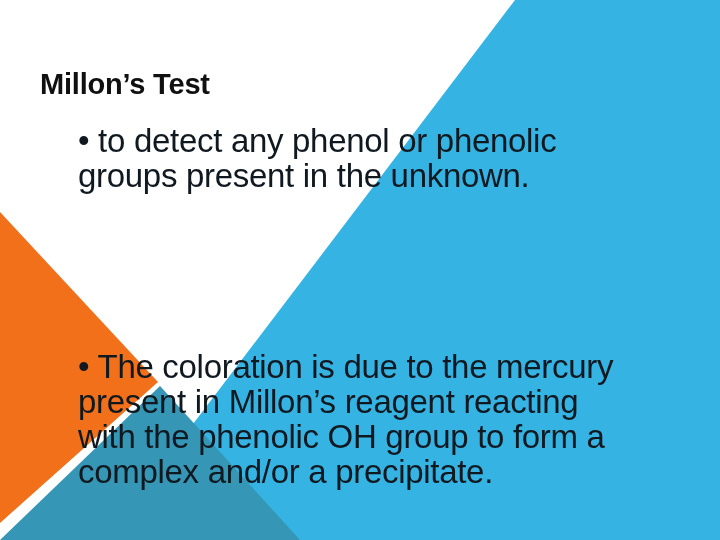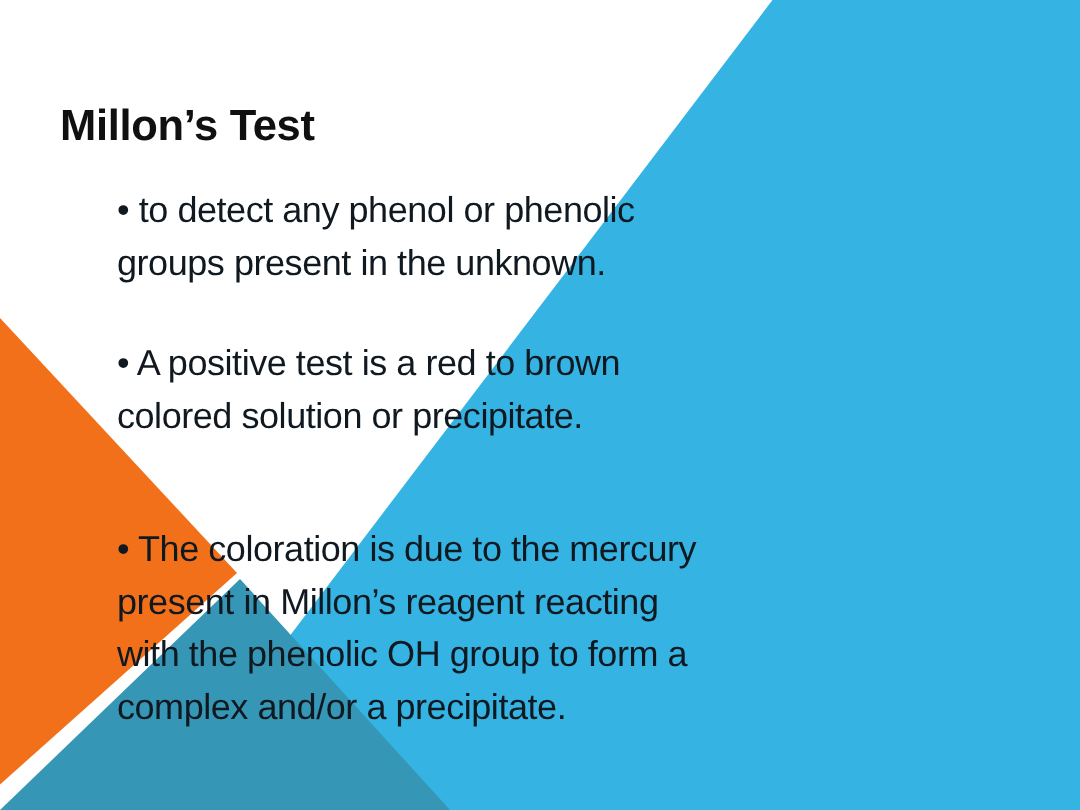--- a/index.html
+++ b/index.html
@@ -37,21 +37,21 @@
     font-size: 29px;
     font-weight: bold;
     color: #101010;
     letter-spacing: -0.2px;
     white-space: nowrap;
   }
   .para {
     position: absolute;
     left: 78px;
     width: 620px;
-    font-size: 24px;
+    font-size: 33px;
     line-height: 35px;
     color: #101820;
     letter-spacing: -0.3px;
     white-space: pre-line;
   }
   #para-1 { top: 123px; }
   #para-2 { top: 225px; }
   #para-3 { top: 329px; margin-top: 20px; }
 </style>
 </head>
@@ -66,22 +66,20 @@
     <polygon points="0,540 160,386 300,540" fill="#3596b5"></polygon>
   </svg>
 
   <div id="content">
 
     <div id="title">Millon’s Test</div>
 
     <div class="para" id="para-1">• to detect any phenol or phenolic
 groups present in the unknown.</div>
 
-    <div class="para" id="para-2">• A positive test is a red to brown
-colored solution or precipitate.</div>
 
     <div class="para" id="para-3">• The coloration is due to the mercury
 present in Millon’s reagent reacting
 with the phenolic OH group to form a
 complex and/or a precipitate.</div>
 
   </div>
 </div>
 
 </body></html>

